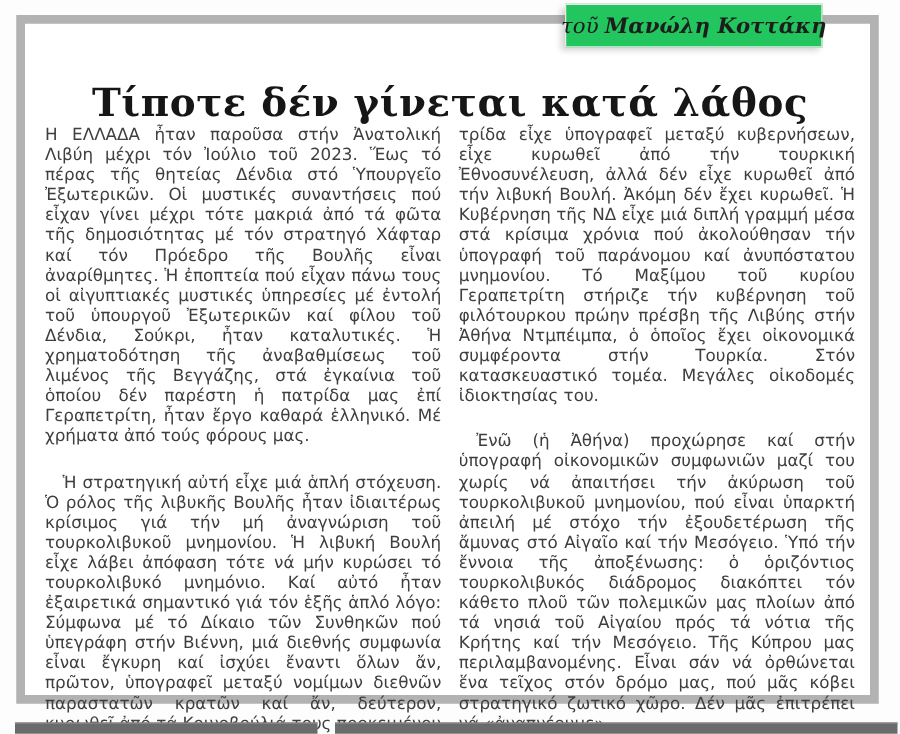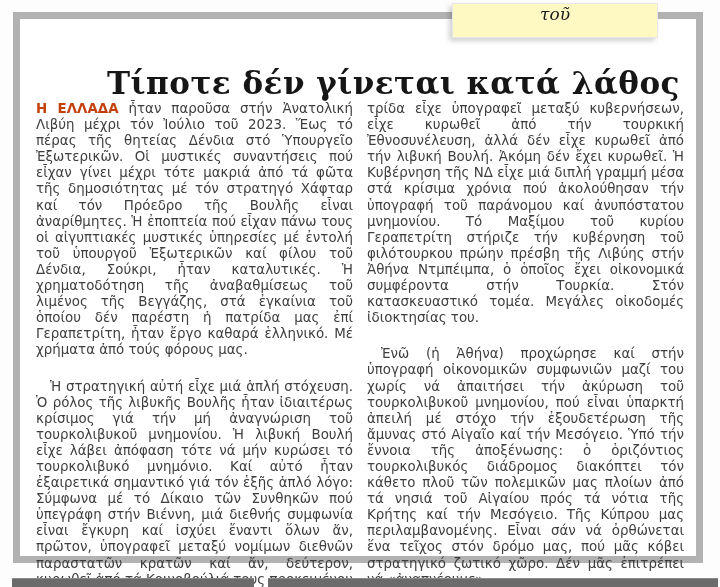--- a/index.html
+++ b/index.html
@@ -26,42 +26,43 @@
     border: 7px solid #b2b2b2;
     background: #ffffff;
   }
   .byline-box {
     position: absolute;
     top: 3px;
     left: 452px;
     width: 206px;
     height: 35px;
     box-sizing: border-box;
-    background: #fef9c3;
+    background: #22c55e;
     border: 1px solid #e8e8e8;
     box-shadow: -3px 3px 5px rgba(0,0,0,0.18);
     z-index: 5;
     display: flex;
+    align-items: center;
     justify-content: center;
     font-family: "DejaVu Serif", "Liberation Serif", serif;
     font-style: italic;
     font-size: 17px;
     color: #1d1d1d;
     white-space: nowrap;
   }
   .byline-box .byline-name {
     font-weight: bold;
     margin-left: 5px;
   }
   .article-title {
     position: absolute;
-    left: 20px;
+    left: 30px;
     top: 44px;
     width: 660px;
-    text-align: right;
+    text-align: center;
     font-family: "DejaVu Serif", "Liberation Serif", serif;
     font-weight: bold;
     font-size: 31px;
     letter-spacing: 0.5px;
     color: #161616;
   }
   .article-body {
     position: absolute;
     left: 36px;
     top: 101px;
@@ -77,40 +78,41 @@
     width: 317px;
   }
   .col p {
     margin: 0;
   }
   .col p.indent {
     text-indent: 14px;
     margin-top: 20px;
   }
   .lead {
-    font-weight: bold;
-    color: #c2410c;
+    font-weight: normal;
+    color: #404040;
   }
   .next-bar {
     position: absolute;
     top: 578px;
     height: 9px;
     background: #6b6b6b;
     border-top: 1px solid #8a8a8a;
   }
   .next-bar.bar-left  { left: 12px;  width: 242px; }
   .next-bar.bar-right { left: 268px; width: 450px; }
 </style>
 </head>
 <body>
 
 <div class="stage">
 
   <div class="byline-box">
     <span>τοῦ</span>
+    <span class="byline-name">Μανώλη Κοττάκη</span>
   </div>
 
   <div class="article-frame"></div>
 
   <h1 class="article-title">Τίποτε δέν γίνεται κατά λάθος</h1>
 
   <div class="article-body">
     <div class="col">
       <p><span class="lead">Η ΕΛΛΑΔΑ</span><span> ἦταν παροῦσα στήν Ἀνατολική Λιβύη μέχρι τόν Ἰούλιο τοῦ 2023. Ἕως τό πέρας τῆς θητείας Δένδια στό Ὑπουργεῖο Ἐξωτερικῶν. Οἱ μυστικές συναντήσεις πού εἶχαν γίνει μέχρι τότε μακριά ἀπό τά φῶτα τῆς δημοσιότητας μέ τόν στρατηγό Χάφταρ καί τόν Πρόεδρο τῆς Βουλῆς εἶναι ἀναρίθμητες. Ἡ ἐποπτεία πού εἶχαν πάνω τους οἱ αἰγυπτιακές μυστικές ὑπηρεσίες μέ ἐντολή τοῦ ὑπουργοῦ Ἐξωτερικῶν καί φίλου τοῦ Δένδια, Σούκρι, ἦταν καταλυτικές. Ἡ χρηματοδότηση τῆς ἀναβαθμίσεως τοῦ λιμένος τῆς Βεγγάζης, στά ἐγκαίνια τοῦ ὁποίου δέν παρέστη ἡ πατρίδα μας ἐπί Γεραπετρίτη, ἦταν ἔργο καθαρά ἑλληνικό. Μέ χρήματα ἀπό τούς φόρους μας.</span></p>
       <p class="indent">Ἡ στρατηγική αὐτή εἶχε μιά ἁπλή στόχευση. Ὁ ρόλος τῆς λιβυκῆς Βουλῆς ἦταν ἰδιαιτέρως κρίσιμος γιά τήν μή ἀναγνώριση τοῦ τουρκολιβυκοῦ μνημονίου. Ἡ λιβυκή Βουλή εἶχε λάβει ἀπόφαση τότε νά μήν κυρώσει τό τουρκολιβυκό μνημόνιο. Καί αὐτό ἦταν ἐξαιρετικά σημαντικό γιά τόν ἑξῆς ἁπλό λόγο: Σύμφωνα μέ τό Δίκαιο τῶν Συνθηκῶν πού ὑπεγράφη στήν Βιέννη, μιά διεθνής συμφωνία εἶναι ἔγκυρη καί ἰσχύει ἔναντι ὅλων ἄν, πρῶτον, ὑπογραφεῖ μεταξύ νομίμων διεθνῶν παραστατῶν κρατῶν καί ἄν, δεύτερον, κυρωθεῖ ἀπό τά Κοινοβούλιά τους προκειμένου νά καταστεῖ ἐσωτερικό δίκαιο. Τό τουρκολιβυκό μνηνόνιο πού διχοτομεῖ τό Αἰγαῖο καί τήν Μεσόγειο γιά νά ἀναγνωρίζει τήν γαλάζια τουρκική πα-</p>

